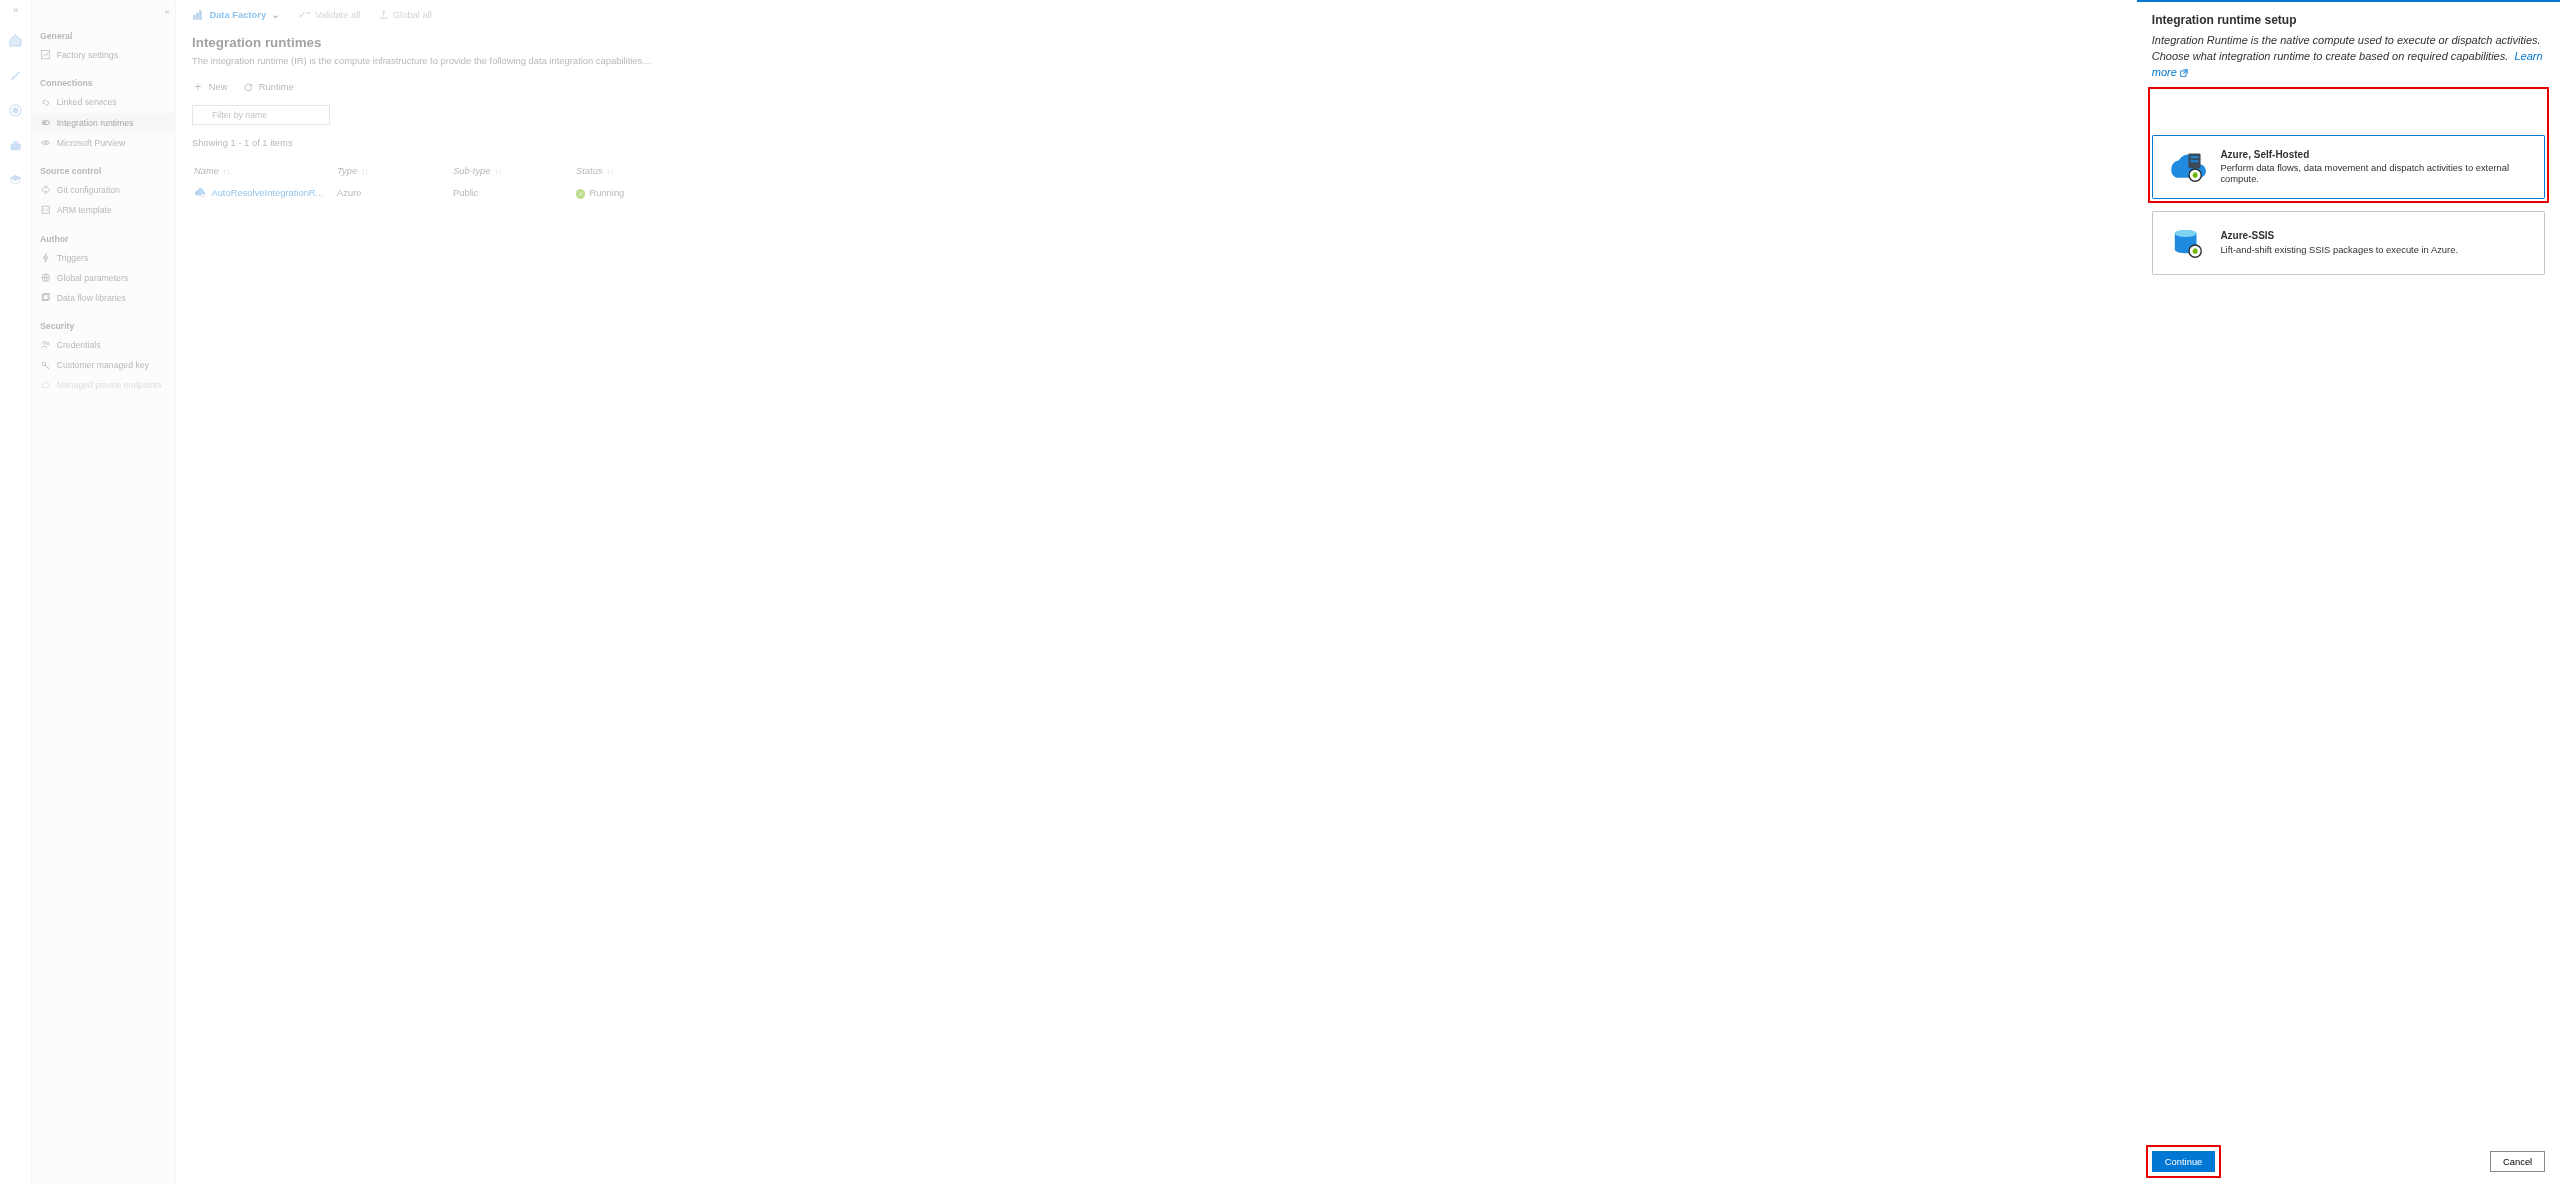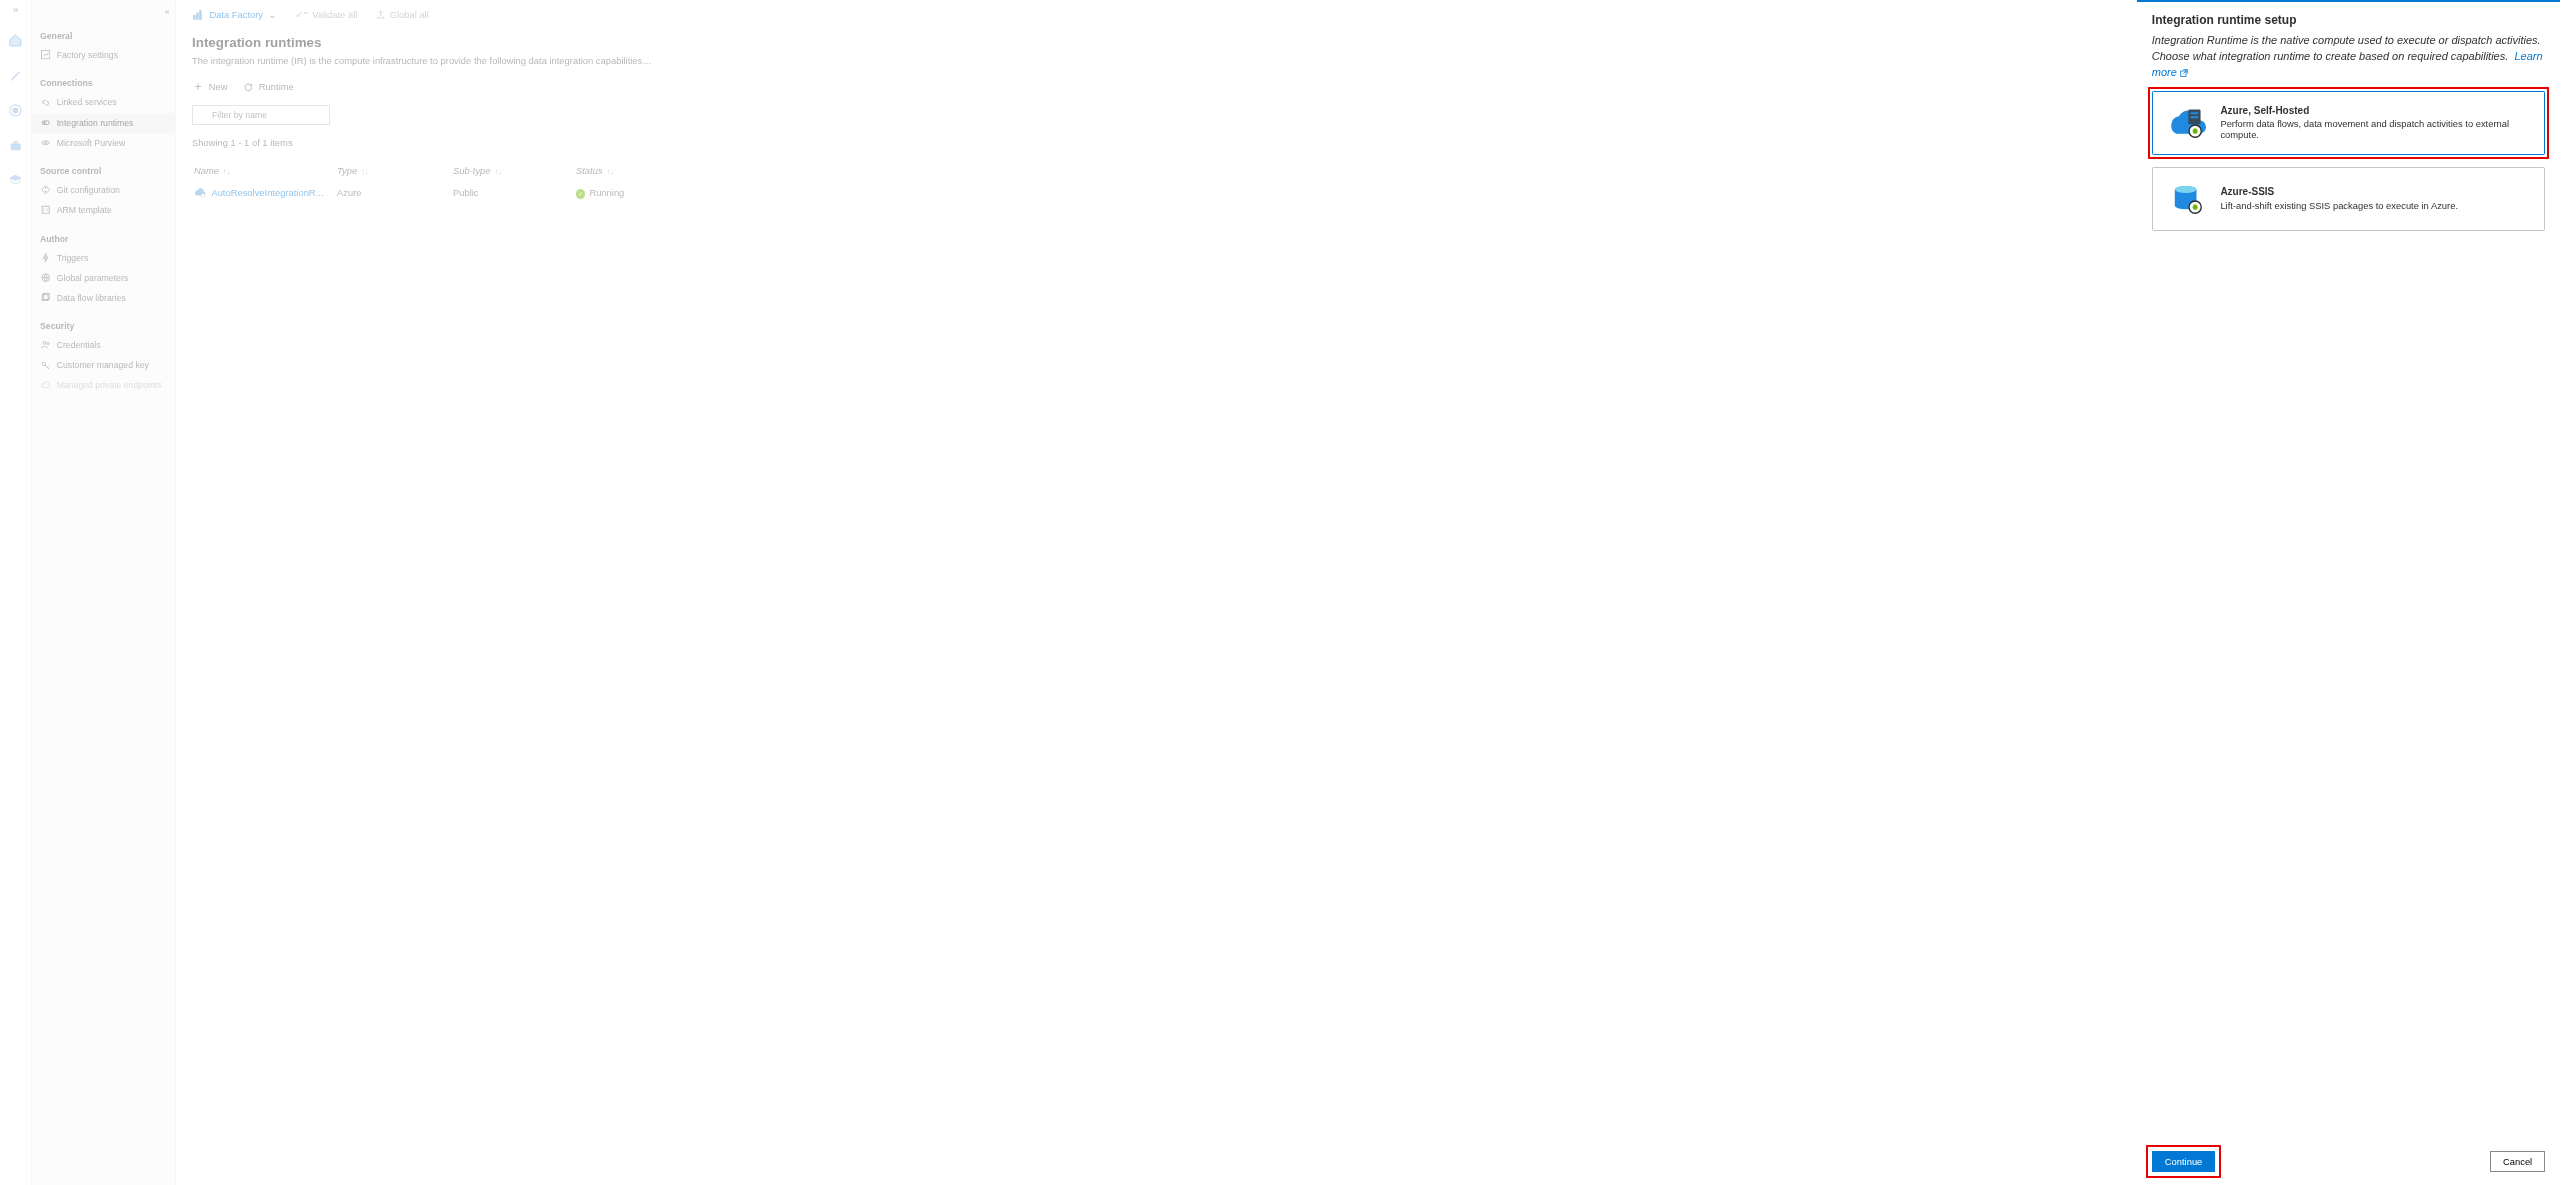--- a/index.html
+++ b/index.html
@@ -34,21 +34,21 @@
   .side-item { display:flex; align-items:center; gap:6px; padding:4.7px 8px; color:#605e5c; cursor:pointer; }
   .side-item.selected { background:#efeeed; color:#323130; }
   .side-item.disabled { color:#b5b3b1; }
   .side-ico { width:10.7px; height:10.7px; display:inline-flex; align-items:center; justify-content:center; font-size:9.4px; }
 
   
   .main {
     flex:1; background:#fff; position:relative; z-index:1; padding:0 16px;
   }
   .topbar { height:29.6px; display:flex; align-items:center; gap:19px; color:#0078d4; font-size:9.4px; }
-  .topbar .brand { display:flex; align-items:center; gap:5.4px; color:#0078d4; font-weight:400; }
+  .topbar .brand { display:flex; align-items:center; gap:5.4px; color:#0078d4; font-weight:700; }
   .topbar .tbtn { display:flex; align-items:center; gap:4px; color:#a19f9d; }
   .main h1 { font-size:13.4px; font-weight:600; margin-top:5.4px; margin-bottom:5.4px; color:#323130; }
   .main .subtitle { color:#605e5c; margin-bottom:12px; }
   .action-row { display:flex; gap:16px; margin-bottom:9.4px; color:#605e5c; }
   .action-row .abtn { display:flex; align-items:center; gap:4.7px; cursor:pointer; }
   .filter-input {
     width:138px; height:20px; border:0.7px solid #c8c6c4; padding:0 5.4px 0 19px;
     position:relative; font-size:8.7px; color:#605e5c; background:#fff;
   }
   .filter-wrap { position:relative; display:inline-block; }
@@ -70,21 +70,21 @@
   .panel h2 { font-size:12px; font-weight:600; margin-bottom:6.7px; }
   .panel .desc { color:#323130; font-size:11px; line-height:1.45; margin-bottom:9.4px;font-style:italic; }
   .panel .desc a { color:#0078d4; text-decoration:none; }
   .ext-icon { width:8px; height:8px; display:inline-block; vertical-align:middle; }
 
   .card-wrap { position:relative; margin-bottom:12px; }
   .card {
     border:0.7px solid #c8c6c4; border-radius:1.3px; padding:12px 14.8px;
     display:flex; gap:14.8px; align-items:center; cursor:pointer; background:#fff;
   }
-  .card.selected { border:0.7px solid #0078d4; }
+  .card.selected { border:0.7px solid #0078d4;margin-top:44px; }
   .card .c-icon { width:38px; height:38px; flex-shrink:0; }
   .card .c-title { font-weight:600; font-size:10px; margin-bottom:2.7px; }
   .card .c-sub { color:#323130; font-size:9.4px; }
   .highlight-box {
     position:absolute; border:2px solid #e60000; pointer-events:none; border-radius:0.7px;
   }
 
   .panel-footer {
     margin-top:auto; height:39px; display:flex; align-items:center; justify-content:space-between;
     padding-bottom:8px;

